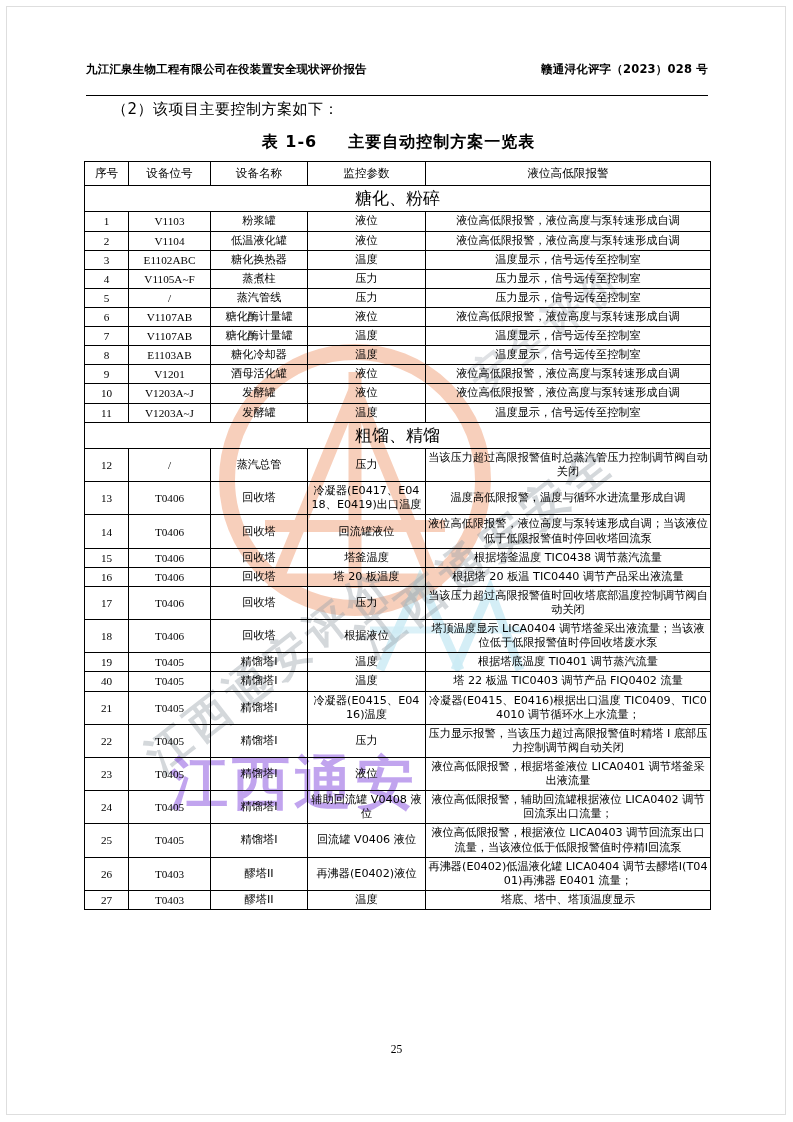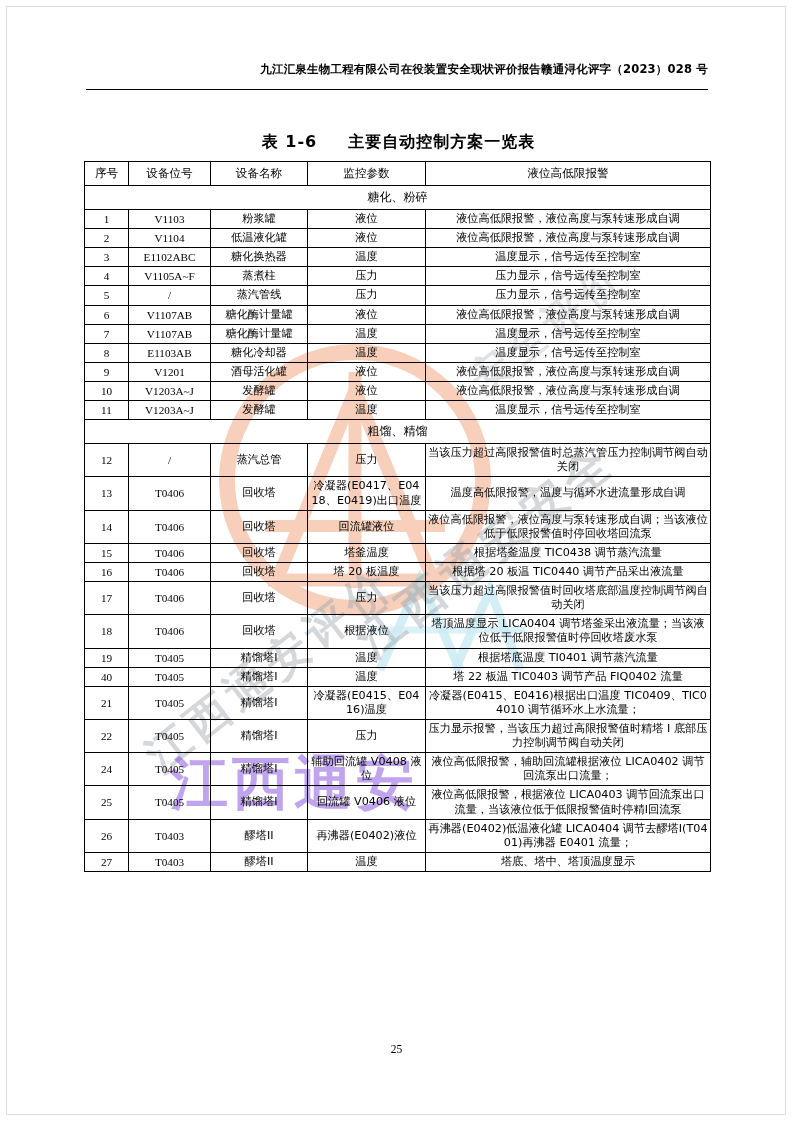--- a/index.html
+++ b/index.html
@@ -70,24 +70,24 @@
     width: 170px; height: 120px;
     opacity: .45;
   }
 
   
   .doc-header {
     position: absolute;
     left: 86px; top: 62px;
     width: 622px;
     display: flex;
-    justify-content: flex-end;
+    justify-content: space-between;
     align-items: flex-end;
     border-bottom: 1.4px solid #000;
-    padding-bottom: 12px;
+    padding-bottom: 18px;
     z-index: 3;
   }
   .doc-header .hl,
   .doc-header .hr {
     font-size: 11.5px;
     font-weight: bold;
     letter-spacing: .2px;
     white-space: nowrap;
   }
 
@@ -145,21 +145,21 @@
     font-size: 11.6px;
     height: 19px;
   }
   .c-seq   { width: 44px; }
   .c-tag   { width: 82px; }
   .c-name  { width: 97px; }
   .c-param { width: 118px; }
   .c-plan  { width: 285px; }
   tr.sec td {
     height: 19px;
-    font-size: 12px;
+    font-size: 17px;
   }
   td.mono {
     font-family: "Liberation Serif", "DejaVu Serif", serif;
     font-size: 11.6px;
   }
   td.seqn {
     font-family: "Liberation Serif", "DejaVu Serif", serif;
     font-size: 11.6px;
   }
   td.plan { text-align: center; padding: 2px 3px; }
@@ -201,20 +201,21 @@
     <div class="wm-gray wm-g1">江西通安安全</div>
     <div class="wm-gray wm-g2">江西通安评价</div>
     <div class="wm-redtext">江西通安</div>
   </div>
 
   <div class="doc-header">
     <div class="hl">九江汇泉生物工程有限公司在役装置安全现状评价报告</div>
     <div class="hr">赣通浔化评字（2023）028 号</div>
   </div>
 
+  <div class="intro">（2）该项目主要控制方案如下：</div>
 
   <div class="tbl-title">
     <span class="num">表 1-6</span>
     <span class="gap"></span>
     <span>主要自动控制方案一览表</span>
   </div>
 
   <div class="tbl-wrap">
     <table class="ctrl">
       <colgroup>
@@ -388,20 +389,27 @@
             <td class="plan">冷凝器(E0415、E0416)根据出口温度 TIC0409、TIC04010 调节循环水上水流量；</td>
           </tr>
           <tr>
             <td class="seqn">22</td>
             <td class="mono">T0405</td>
             <td>精馏塔I</td>
             <td>压力</td>
             <td class="plan">压力显示报警，当该压力超过高限报警值时精塔 I 底部压力控制调节阀自动关闭</td>
           </tr>
           <tr>
+            <td class="seqn">23</td>
+            <td class="mono">T0405</td>
+            <td>精馏塔I</td>
+            <td>液位</td>
+            <td class="plan">液位高低限报警，根据塔釜液位 LICA0401 调节塔釜采出液流量</td>
+          </tr>
+          <tr>
             <td class="seqn">24</td>
             <td class="mono">T0405</td>
             <td>精馏塔I</td>
             <td>辅助回流罐 V0408 液位</td>
             <td class="plan">液位高低限报警，辅助回流罐根据液位 LICA0402 调节回流泵出口流量；</td>
           </tr>
           <tr>
             <td class="seqn">25</td>
             <td class="mono">T0405</td>
             <td>精馏塔I</td>

